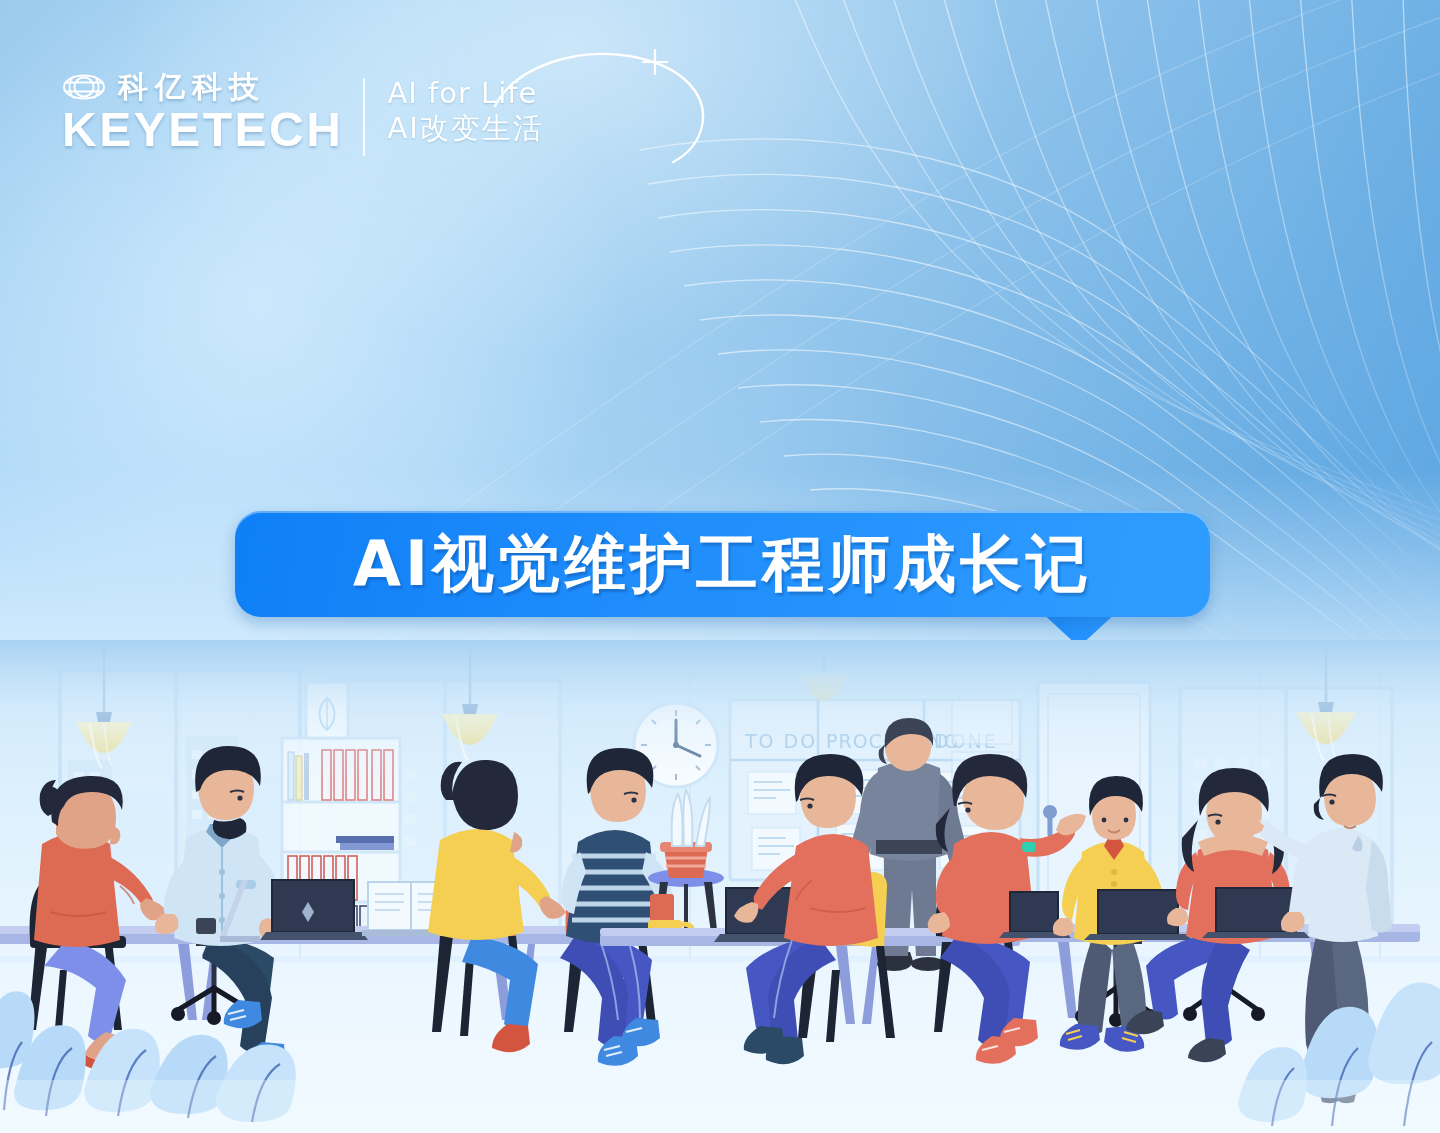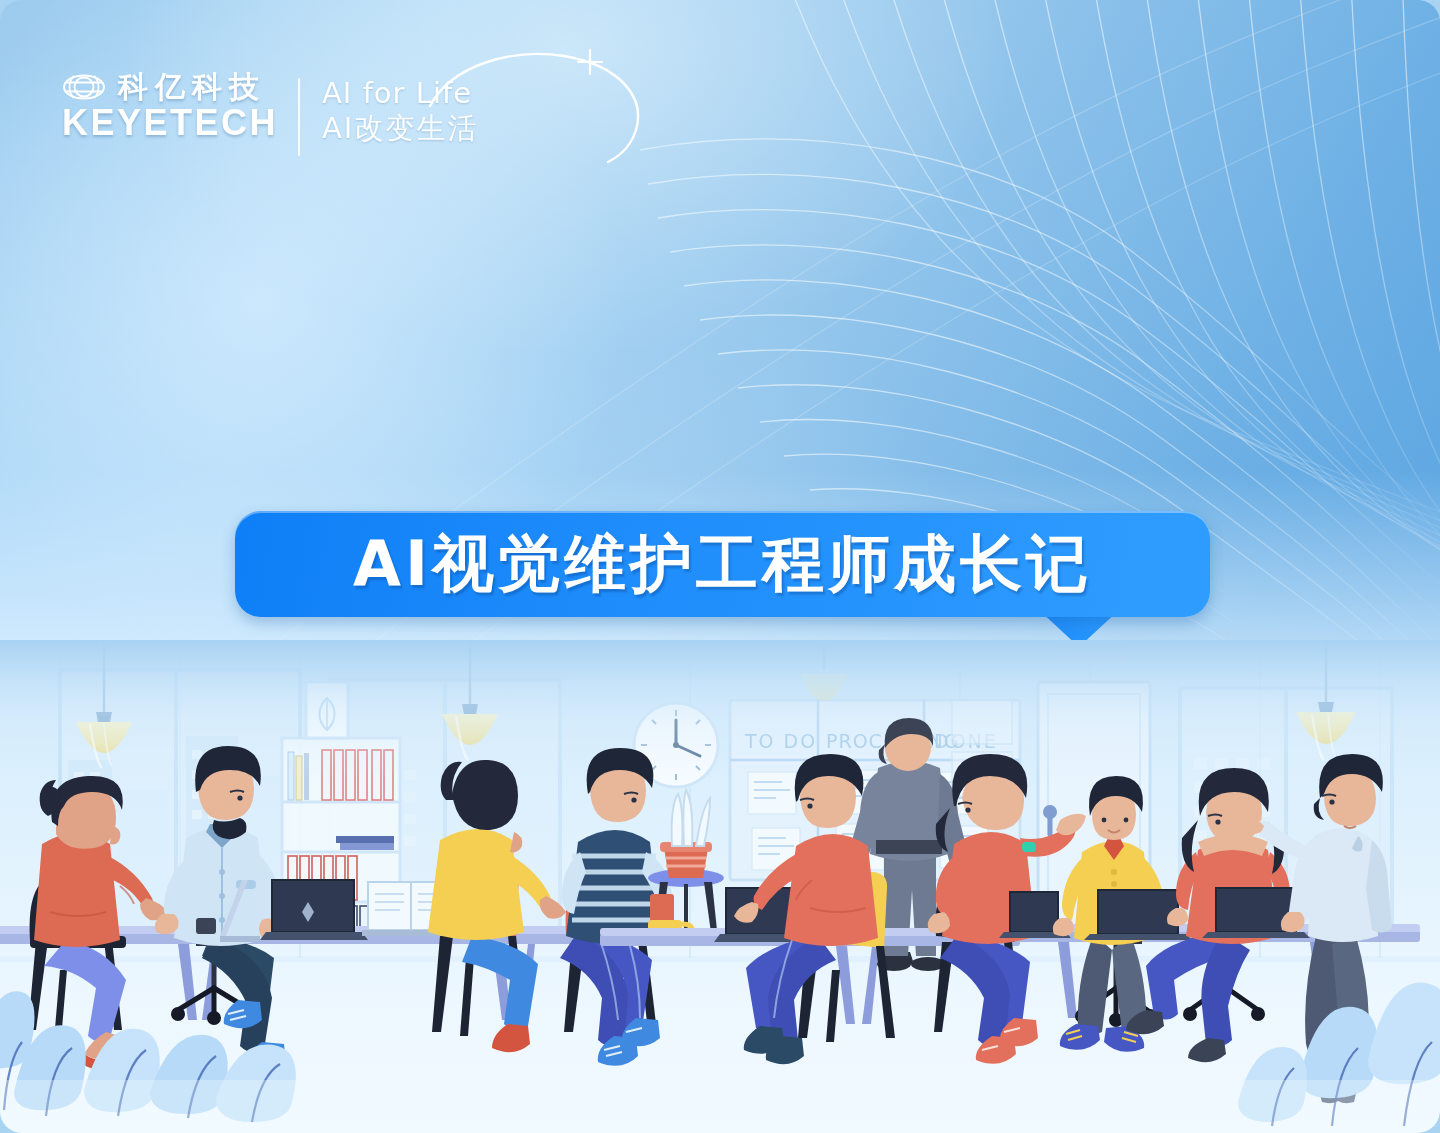--- a/index.html
+++ b/index.html
@@ -6,21 +6,20 @@
   html,body { width:1440px; height:1133px; overflow:hidden; }
   body {
     font-family:"Liberation Sans", sans-serif;
     background:#a8d4f2;
     position:relative;
   }
 
   #poster {
     position:absolute; left:0; top:0; width:1440px; height:1133px;
     overflow:hidden;
-    border-radius:22px;
   }
 
   
   .bg-base {
     position:absolute; inset:0;
     background:
       radial-gradient(120% 90% at 2% 55%, #b4dcfa 0%, rgba(180,220,250,0) 55%),
       linear-gradient(118deg, #9ccbee 0%, #a9d6f5 22%, #94c6ec 48%, #6aaee4 74%, #4f9ee0 100%);
   }
   .bg-mesh { position:absolute; inset:0; }
@@ -41,21 +40,21 @@
   .logo-block { position:absolute; left:62px; top:72px; display:flex; align-items:flex-start; }
   .logo-left { display:flex; flex-direction:column; gap:2px; }
   .logo-cn-row { display:flex; align-items:center; gap:12px; }
   .eye-icon { width:44px; height:30px; display:block; }
   .logo-cn {
     font-size:30px; font-weight:700; color:#ffffff; letter-spacing:7px;
     line-height:1; text-shadow:0 2px 3px rgba(40,90,140,.30);
     font-family:"DejaVu Sans", sans-serif;
   }
   .logo-en {
-    font-size:36px; font-weight:900; color:#ffffff; letter-spacing:2.5px;
+    font-size:48px; font-weight:900; color:#ffffff; letter-spacing:2.5px;
     line-height:1.08; text-shadow:0 2px 3px rgba(40,90,140,.30);
     font-family:"Liberation Sans", sans-serif;
   }
   .logo-divider {
     width:2px; height:78px; background:rgba(255,255,255,.9);
     margin:6px 22px 0 20px; border-radius:1px;
   }
   .logo-right { position:relative; padding-top:4px; }
   .tag-en, .tag-cn {
     font-size:29px; color:#ffffff; line-height:1.22; letter-spacing:1px;

